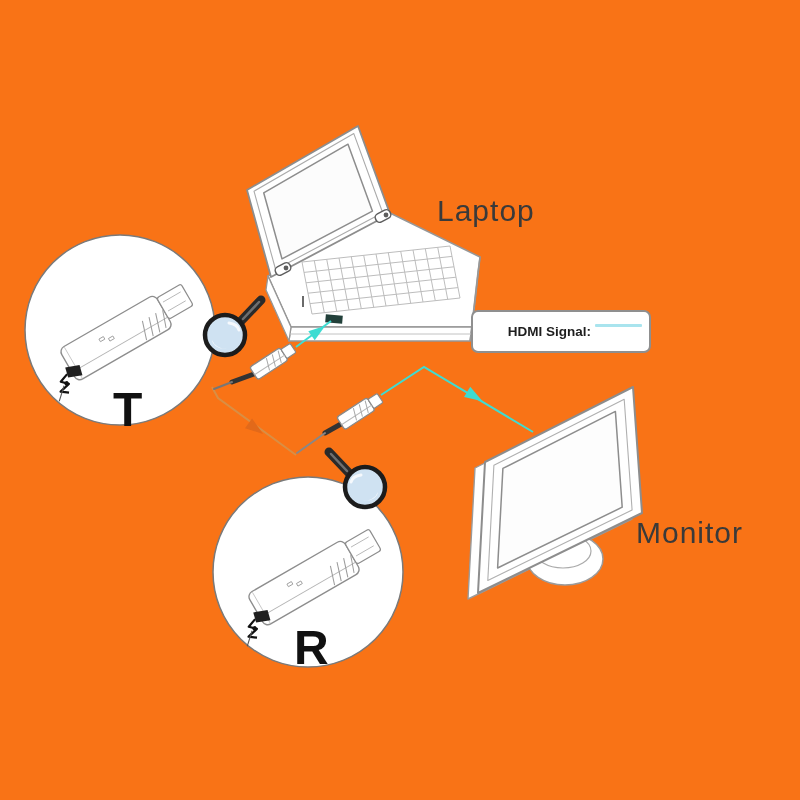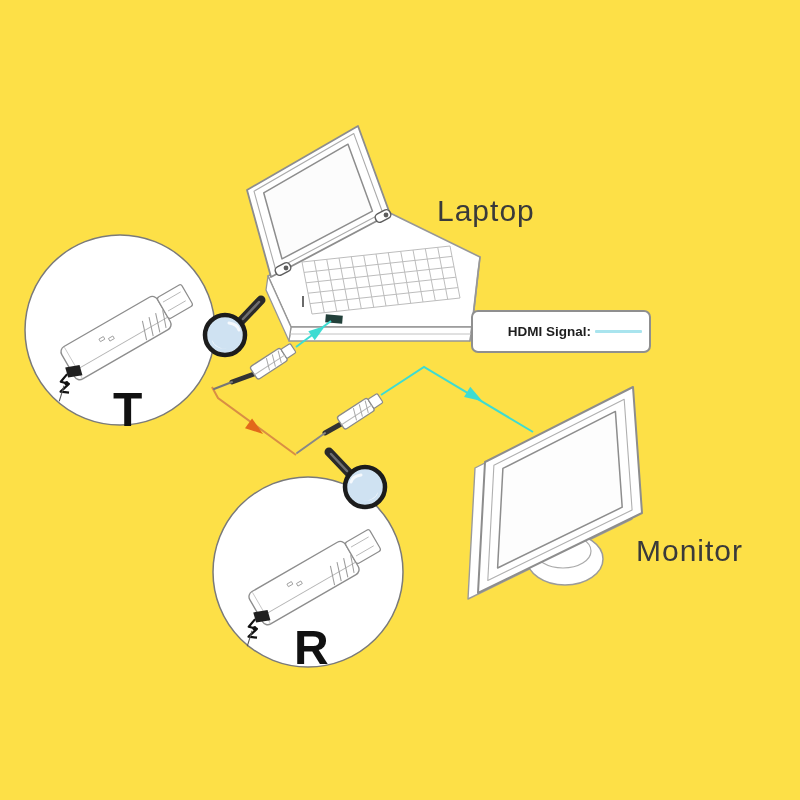--- a/index.html
+++ b/index.html
@@ -1,29 +1,29 @@
 <!DOCTYPE html>
 <html><head>
 <meta charset="utf-8">
 <style>
   html,body{margin:0;padding:0;background:#ffffff;}
-  .stage{position:relative;width:800px;height:800px;background:#fde047;overflow:hidden;
+  .stage{position:relative;width:800px;height:800px;background:#f97316;overflow:hidden;
          font-family:"Liberation Sans",sans-serif;}
   .stage svg{position:absolute;left:0;top:0;}
   .diagram-label{position:absolute;color:#3a3a3a;white-space:nowrap;}
   .label-laptop{left:437px;top:194px;font-size:30px;letter-spacing:1px;}
-  .label-monitor{left:636px;top:534px;font-size:30px;letter-spacing:1px;}
+  .label-monitor{left:636px;top:516px;font-size:30px;letter-spacing:1px;}
   .badge{position:absolute;color:#111;font-weight:700;line-height:1;}
   .badge-t{left:113px;top:386px;font-size:48px;}
   .badge-r{left:294px;top:624px;font-size:48px;}
   .legend{position:absolute;left:471px;top:310px;width:180px;height:43px;
           border:2px solid #8f8f8f;border-radius:7px;background:#fff;
           box-sizing:border-box;display:flex;flex-direction:column;
           justify-content:center;gap:1px;padding:2px 7px 2px 4px;}
-  .legend-row{display:flex;align-items:center;justify-content:flex-end;gap:4px;
+  .legend-row{display:flex;align-items:flex-start;justify-content:flex-end;gap:4px;
               font-size:13.5px;font-weight:700;color:#1e1e1e;line-height:16px;}
   .swatch{width:47px;height:3px;border-radius:1px;flex:0 0 auto;}
 </style>
 </head>
 <body>
 
 <div class="stage">
 
   <svg width="800" height="800" viewBox="0 0 800 800">
     <defs>

